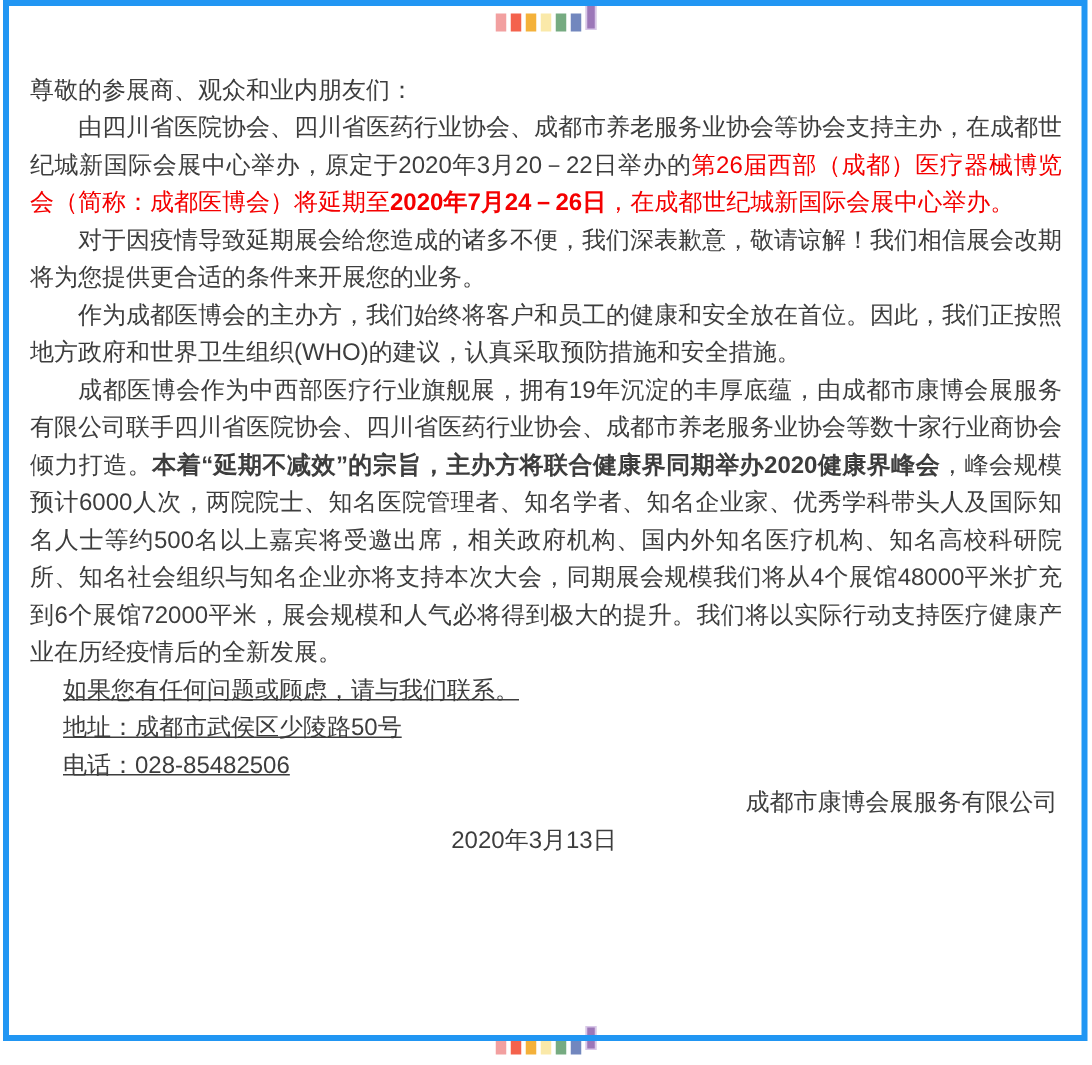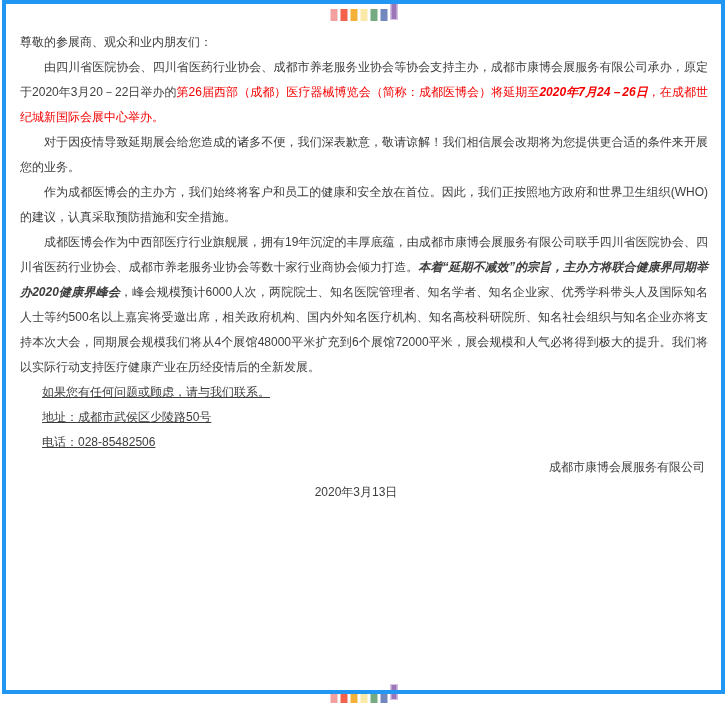--- a/index.html
+++ b/index.html
@@ -34,30 +34,30 @@
   .decor-bottom{top:684px;height:19px;}
   .decor .bar{width:7px;height:12px;}
   .decor-bottom .bar{height:11px;}
   .decor .accent{
     align-self:flex-start;
     width:7px;height:17px;
     border:1px solid var(--accent-edge);
   }
   .decor-bottom .accent{height:16px;}
   .content{
-    position:absolute;left:20px;right:20px;top:30px;z-index:1;
+    position:absolute;left:20px;right:20px;top:48px;z-index:1;
     color:var(--ink);
-    font-size:12px;line-height:25px;
+    font-size:16px;line-height:25px;
     text-align:justify;
   }
   .content p{margin:0;}
   .salutation{margin:0 0 10px 0;}
   .para{text-indent:2em;margin:10px 0;}
   .red{color:var(--red);}
-  .bold{font-weight:bold;font-style:italic;}
+  .bold{font-weight:bold;}
   .contact-line{margin:9px 0 0 0;padding-left:22px;text-align:left;text-decoration:underline;}
   .sig{text-align:right;margin-top:6px;padding-right:3px;}
   .sig-date{text-align:center;margin-top:2px;padding-right:16px;}
 </style>
 </head>
 <body>
 
 <div class="page">
 
   <div class="frame"></div>
@@ -69,21 +69,21 @@
       <div class="bar" style="background: rgb(250, 233, 169);"></div>
       <div class="bar" style="background: rgb(118, 171, 129);"></div>
       <div class="bar" style="background: rgb(114, 135, 190);"></div>
       <div class="accent" style="background: rgb(156, 119, 184);"></div>
     </div>
 
   <div class="content">
 
     <p class="salutation">尊敬的参展商、观众和业内朋友们：</p>
 
-    <p class="para"><span>由四川省医院协会、四川省医药行业协会、成都市养老服务业协会等协会支持主办，成都市康博会展服务有限公司承办，原定于2020年3月20－22日举办的</span><span class="red">第26届西部（成都）医疗器械博览会（简称：成都医博会）将延期至</span><span class="red bold">2020年7月24－26日</span><span class="red">，在成都世纪城新国际会展中心举办。</span></p>
+    <p class="para"><span>由四川省医院协会、四川省医药行业协会、成都市养老服务业协会等协会支持主办，在成都世纪城新国际会展中心举办，原定于2020年3月20－22日举办的</span><span class="red">第26届西部（成都）医疗器械博览会（简称：成都医博会）将延期至</span><span class="red bold">2020年7月24－26日</span><span class="red">，在成都世纪城新国际会展中心举办。</span></p>
 
     <p class="para">对于因疫情导致延期展会给您造成的诸多不便，我们深表歉意，敬请谅解！我们相信展会改期将为您提供更合适的条件来开展您的业务。</p>
 
     <p class="para">作为成都医博会的主办方，我们始终将客户和员工的健康和安全放在首位。因此，我们正按照地方政府和世界卫生组织(WHO)的建议，认真采取预防措施和安全措施。</p>
 
     <p class="para"><span>成都医博会作为中西部医疗行业旗舰展，拥有19年沉淀的丰厚底蕴，由成都市康博会展服务有限公司联手四川省医院协会、四川省医药行业协会、成都市养老服务业协会等数十家行业商协会倾力打造。</span><span class="bold">本着“延期不减效”的宗旨，主办方将联合健康界同期举办2020健康界峰会</span><span>，峰会规模预计6000人次，两院院士、知名医院管理者、知名学者、知名企业家、优秀学科带头人及国际知名人士等约500名以上嘉宾将受邀出席，相关政府机构、国内外知名医疗机构、知名高校科研院所、知名社会组织与知名企业亦将支持本次大会，同期展会规模我们将从4个展馆48000平米扩充到6个展馆72000平米，展会规模和人气必将得到极大的提升。我们将以实际行动支持医疗健康产业在历经疫情后的全新发展。</span></p>
 
 
     <p class="contact-line">如果您有任何问题或顾虑，请与我们联系。</p>
 

